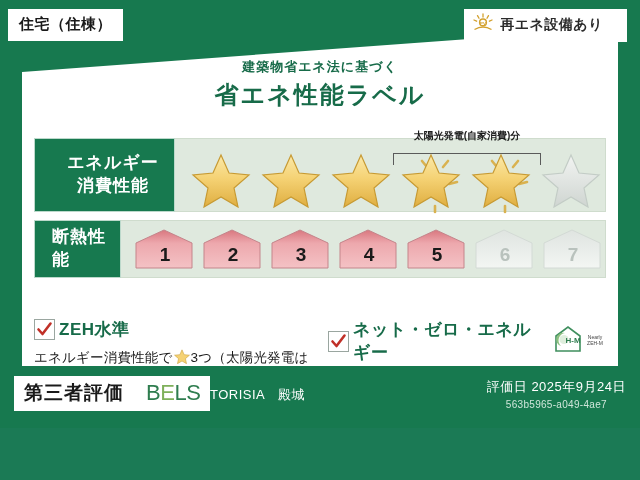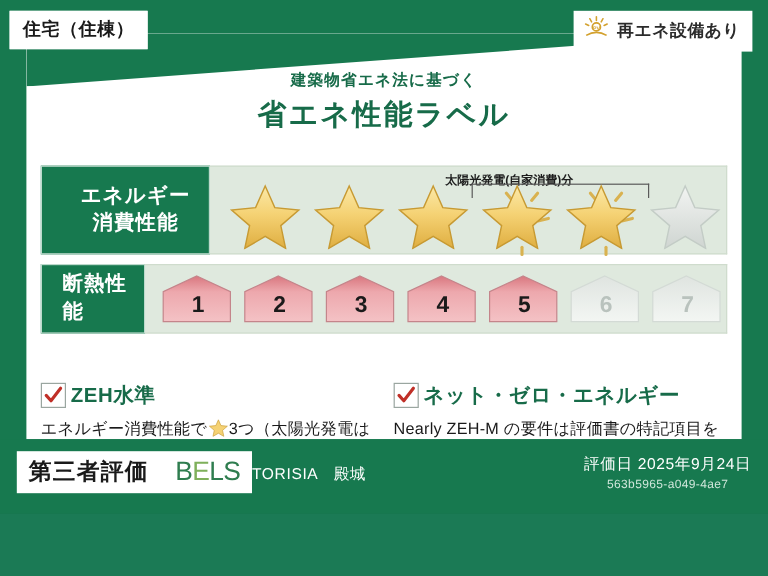--- a/index.html
+++ b/index.html
@@ -32,21 +32,21 @@
     padding:5px 10px 6px 10px;
     letter-spacing:.5px;
     border:1px solid #ffffff;
     z-index:6;
   }
   
   .badge-renew{
     position:absolute;right:13px;top:9px;
     background:#ffffff;
     display:flex;align-items:center;gap:6px;
-    padding:4px 10px 5px 8px;
+    padding:4px 24px 5px 8px;
     z-index:6;
   }
   .badge-renew .txt{font-size:14px;font-weight:bold;color:#2b2b2b;letter-spacing:.5px;}
   
   .heading-wrap{
     position:absolute;left:0;right:0;top:58px;text-align:center;z-index:5;
   }
   .heading-sub{
     font-size:13px;font-weight:bold;color:#176b49;letter-spacing:1px;
     margin-bottom:3px;
@@ -88,23 +88,22 @@
   
   .solar-bracket{
     position:absolute;left:218px;top:2px;width:148px;height:24px;
   }
   .solar-bracket .cap{
     position:absolute;left:0;right:0;bottom:0;height:11px;
     border:1px solid #5a5a5a;border-bottom:none;
   }
   .solar-bracket .lbl{
     position:absolute;left:-22px;right:-22px;top:-12px;
-    font-size:10px;color:#1c1c1c;font-weight:bold;
+    text-align:center;font-size:10px;color:#1c1c1c;font-weight:bold;
     white-space:nowrap;
-    margin-top:14px;
   }
   
   .chip-strip{
     display:flex;align-items:center;gap:4px;padding-left:12px;
   }
   .chip{
     position:relative;width:64px;height:44px;
     display:flex;align-items:flex-end;justify-content:center;
   }
   .chip .num{
@@ -387,20 +386,30 @@
     </div>
 
     <div class="note">
       <div class="note-head">
         <span class="chkbox">
           <svg width="17" height="17" viewBox="0 0 17 17">
             <path d="M2.5 8.5 L6.5 13 L14.5 2.5" stroke="#c03028" stroke-width="2.6" fill="none" stroke-linecap="round" stroke-linejoin="round"></path>
           </svg>
         </span>
         <span class="note-title">ネット・ゼロ・エネルギー</span>
+        <span class="zehm-logo">
+          <svg width="54" height="28" viewBox="0 0 54 28">
+            <path d="M4 26 L4 11 L16 2 L28 11 L28 26 Z" fill="#ffffff" stroke="#3f8f5e" stroke-width="1.6"></path>
+            <path d="M9 21 A6 6 0 1 1 13 8 A7.5 7.5 0 0 0 9 21 Z" fill="#8dc07f"></path>
+            <circle cx="12" cy="14.5" r="4.6" fill="#dfeedd"></circle>
+            <text x="21" y="18" font-size="8" font-weight="bold" fill="#2f7d4f" text-anchor="middle" font-family="'Liberation Sans',sans-serif">H-M</text>
+            <text x="43" y="14" font-size="5" fill="#444" text-anchor="middle" font-family="'Liberation Sans',sans-serif">Nearly</text>
+            <text x="43" y="20" font-size="5" fill="#444" text-anchor="middle" font-family="'Liberation Sans',sans-serif">ZEH-M</text>
+          </svg>
+        </span>
       </div>
       <div class="note-body">Nearly ZEH-M の要件は評価書の特記項目をご覧ください。</div>
     </div>
 
   </div>
 
   <div class="bottom-bar">
     <div class="bels-plate">
       <span class="bels-jp">第三者評価</span>
       <span class="bels-en"><span class="b">B</span><span class="e">E</span><span class="l">L</span><span class="s">S</span></span>

